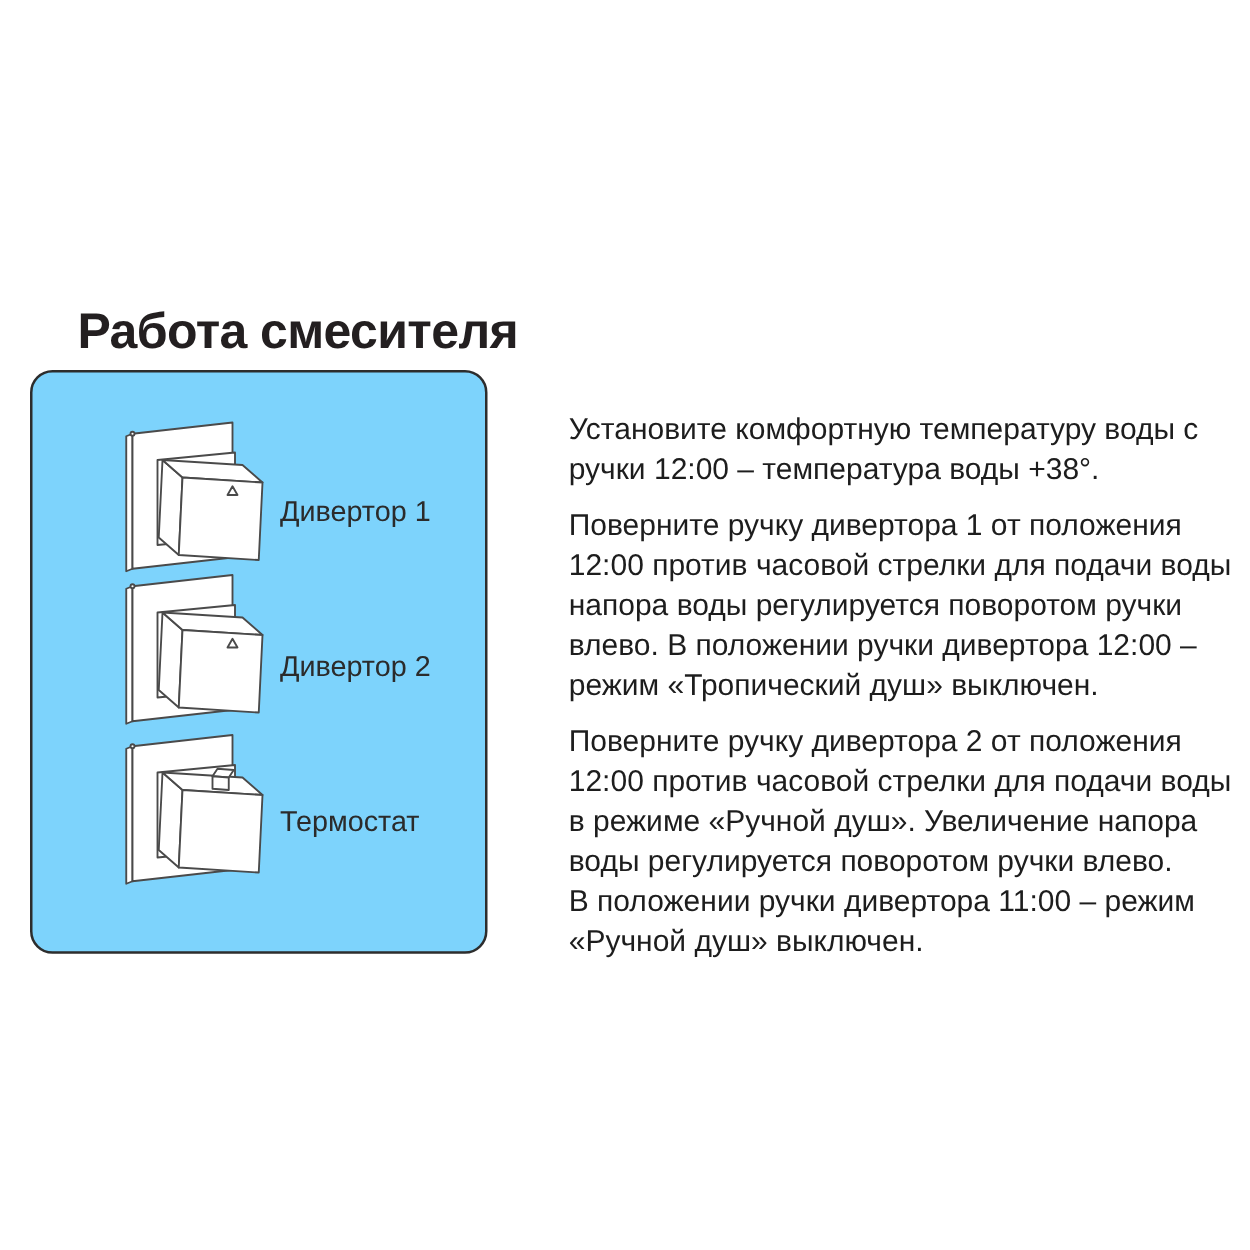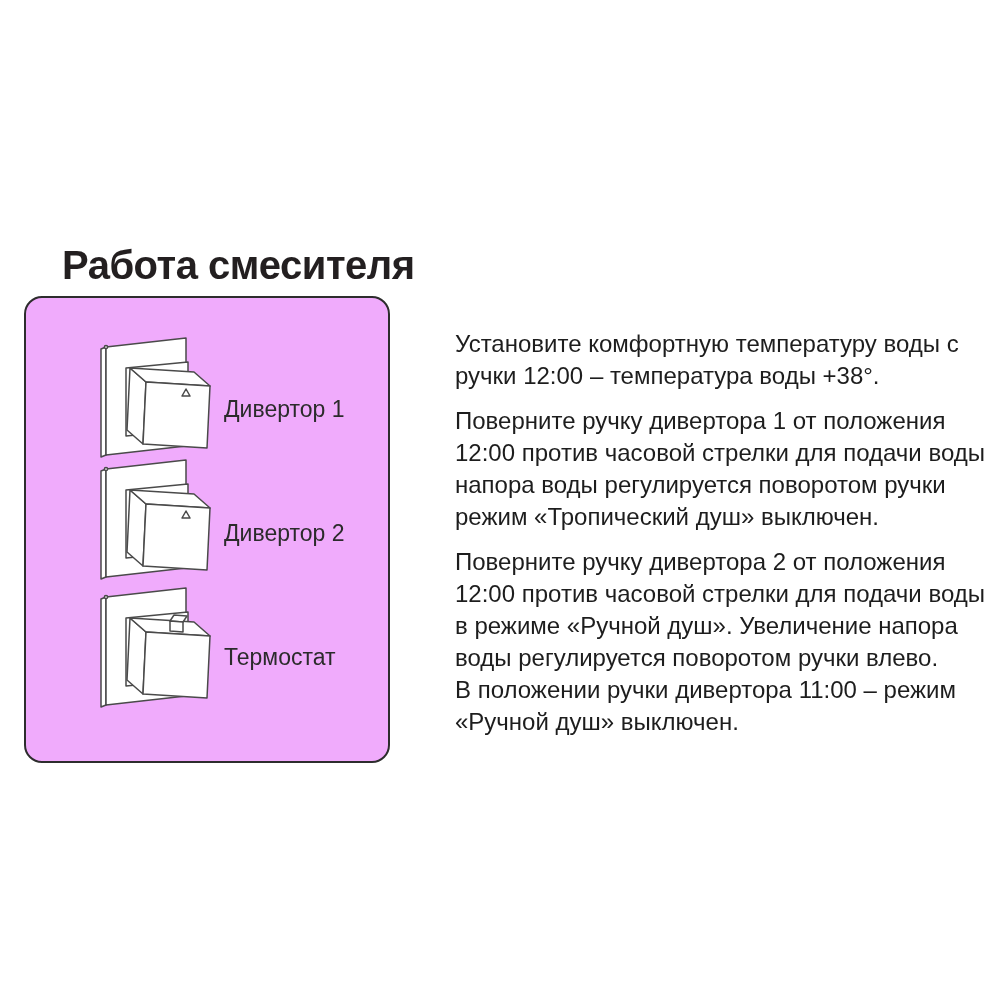--- a/index.html
+++ b/index.html
@@ -9,21 +9,21 @@
   }
   .page-title {
     position:absolute; left:22px; top:216px;
     font-size:40px; font-weight:700; color:#231f20; letter-spacing:-0.5px;
     white-space:nowrap;
     margin-left:40px;
   }
   .diagram-box {
     position:absolute; left:24px; top:296px; width:366px; height:467px;
     border:2.5px solid #2d2d2d; border-radius:18px; box-sizing:border-box;
-    background:#f0abfc;
+    background:#7dd3fc;
   }
   .knob-svg { position:absolute; left:62px; }
   .knob-svg.row1 { top:36px; }
   .knob-svg.row2 { top:158px; }
   .knob-svg.row3 { top:284px; }
   .knob-label {
     position:absolute; left:198px; font-size:23px; color:#2b2b2b;
     white-space:nowrap; line-height:30px;
   }
   .knob-label.row1 { top:96px; }
@@ -84,20 +84,21 @@
 
 <div class="instructions">
   <div class="para">
     <div class="line">Установите комфортную температуру воды с</div>
     <div class="line">ручки 12:00 – температура воды +38°.</div>
   </div>
   <div class="para">
     <div class="line">Поверните ручку дивертора 1 от положения</div>
     <div class="line">12:00 против часовой стрелки для подачи воды</div>
     <div class="line">напора воды регулируется поворотом ручки</div>
+    <div class="line">влево. В положении ручки дивертора 12:00 –</div>
     <div class="line">режим «Тропический душ» выключен.</div>
   </div>
   <div class="para">
     <div class="line">Поверните ручку дивертора 2 от положения</div>
     <div class="line">12:00 против часовой стрелки для подачи воды</div>
     <div class="line">в режиме «Ручной душ». Увеличение напора</div>
     <div class="line">воды регулируется поворотом ручки влево.</div>
     <div class="line">В положении ручки дивертора 11:00 – режим</div>
     <div class="line">«Ручной душ» выключен.</div>
   </div>

